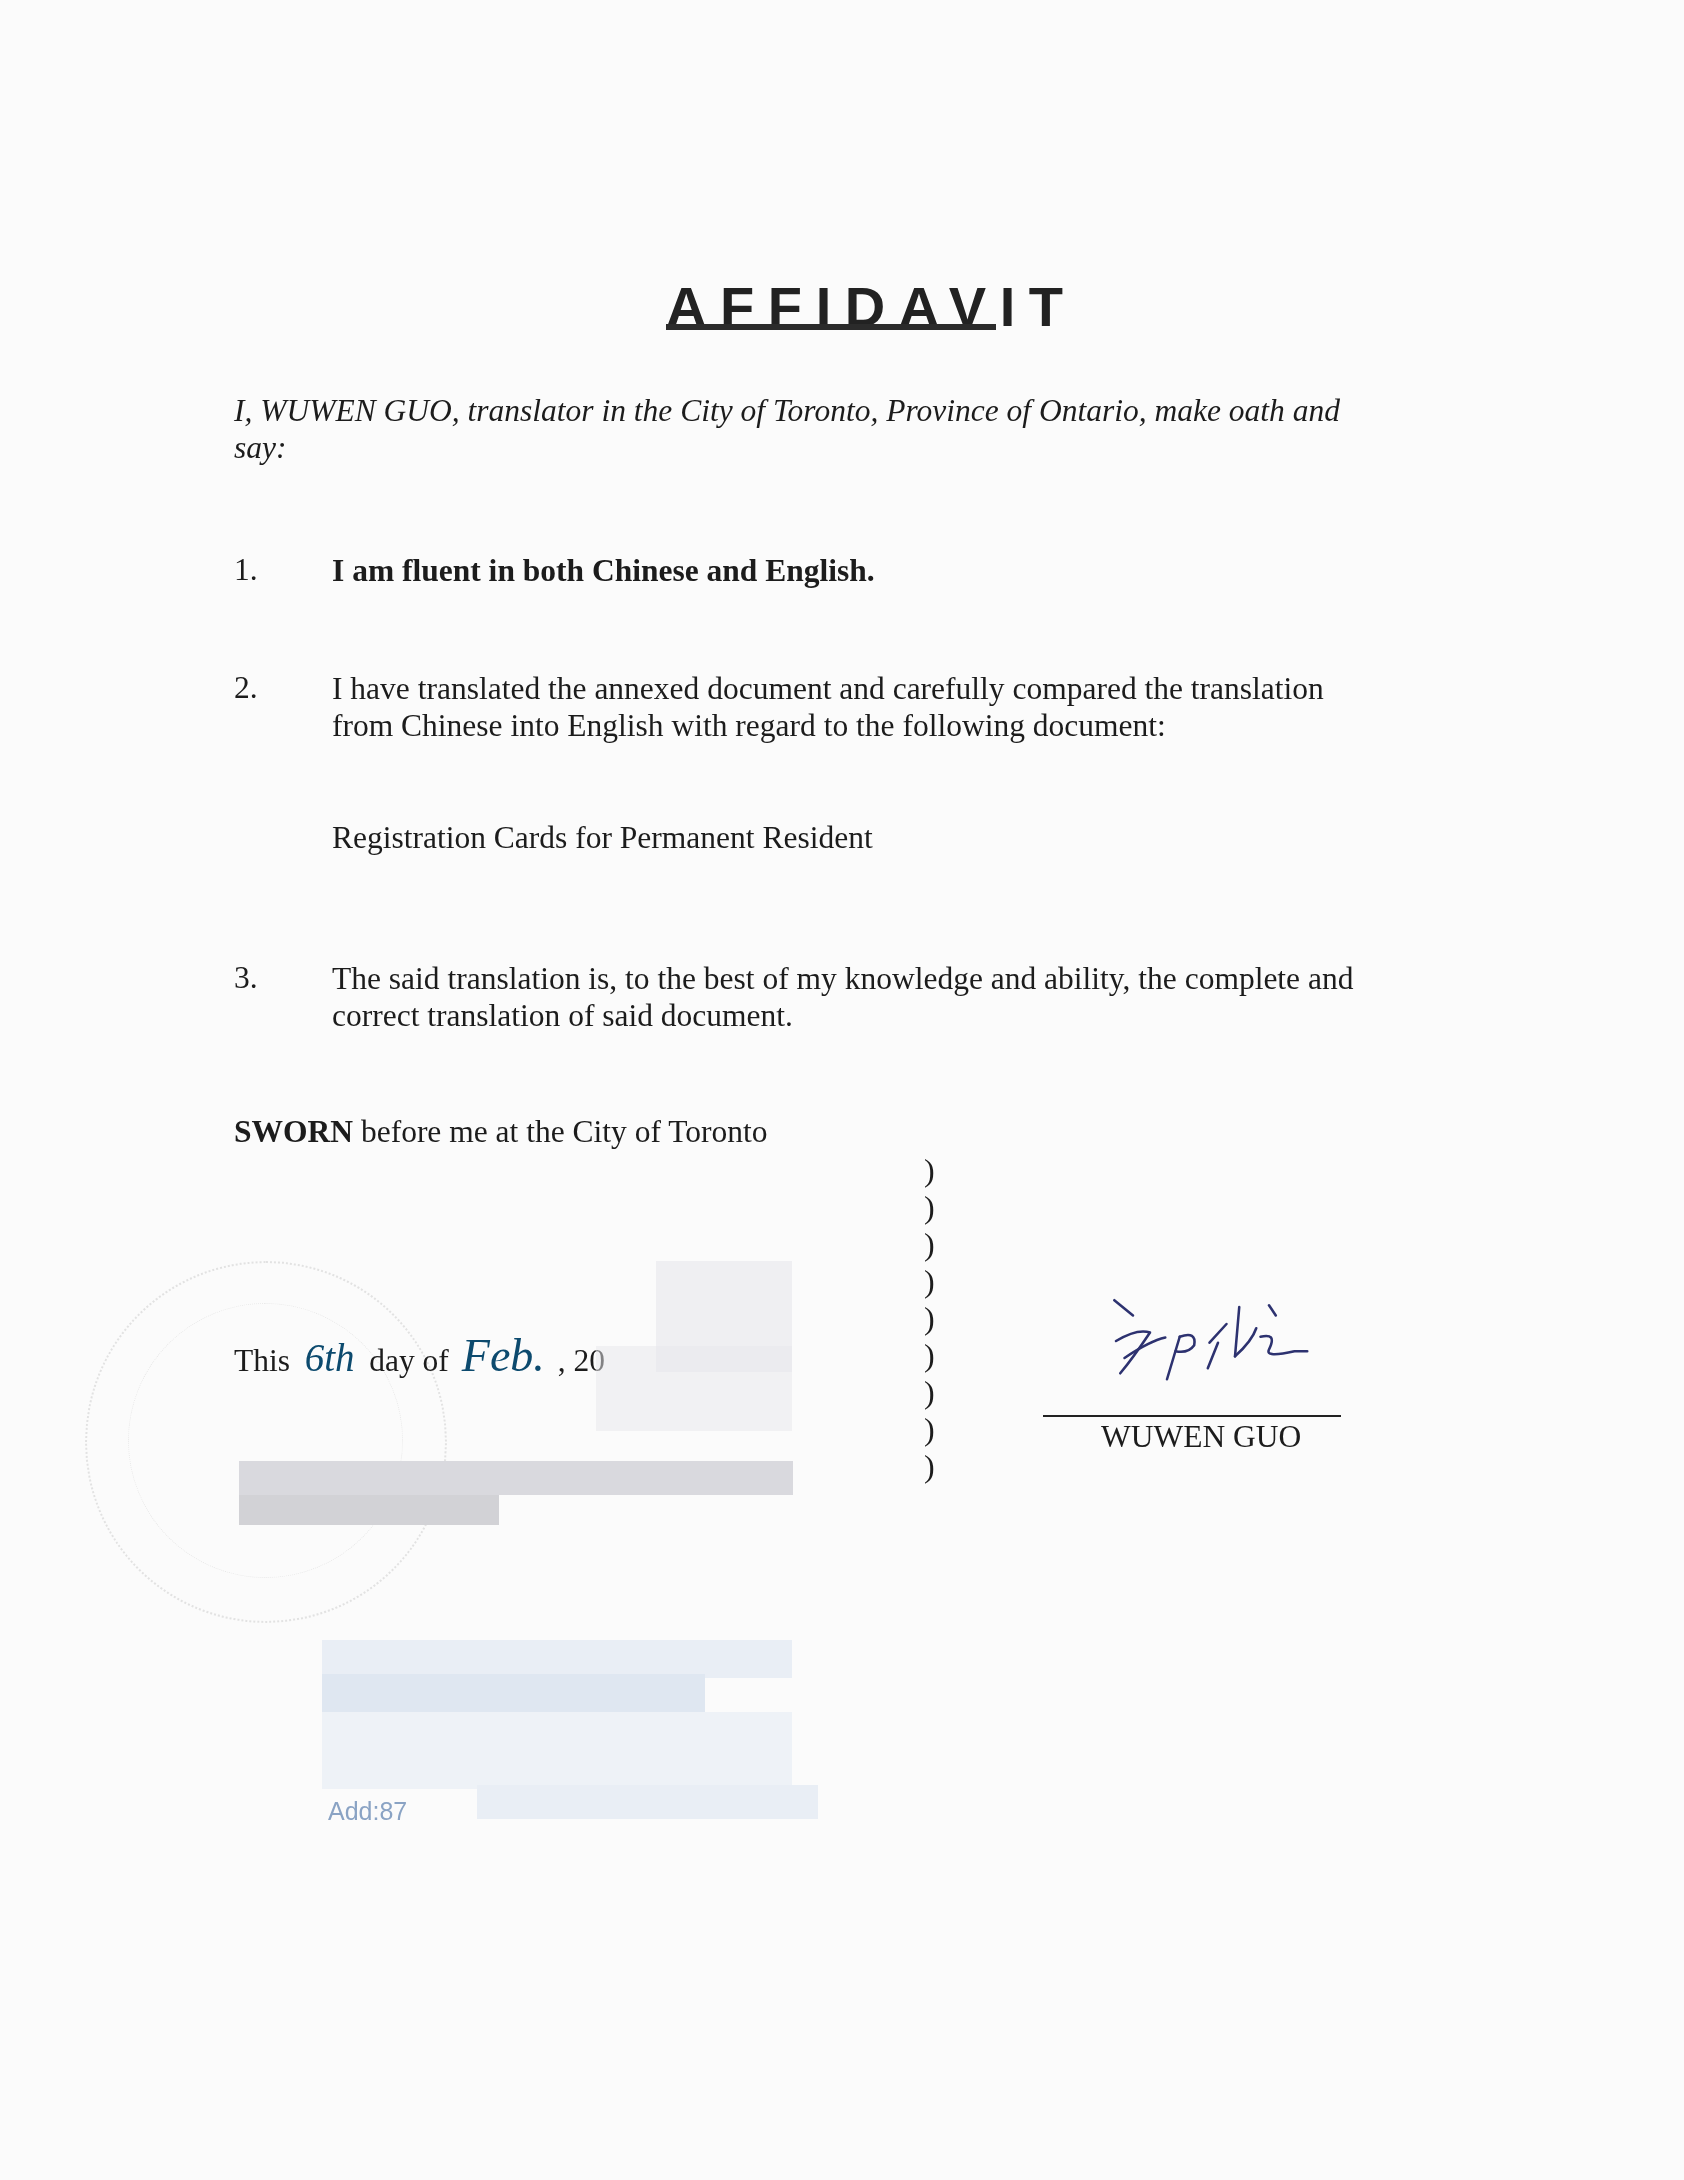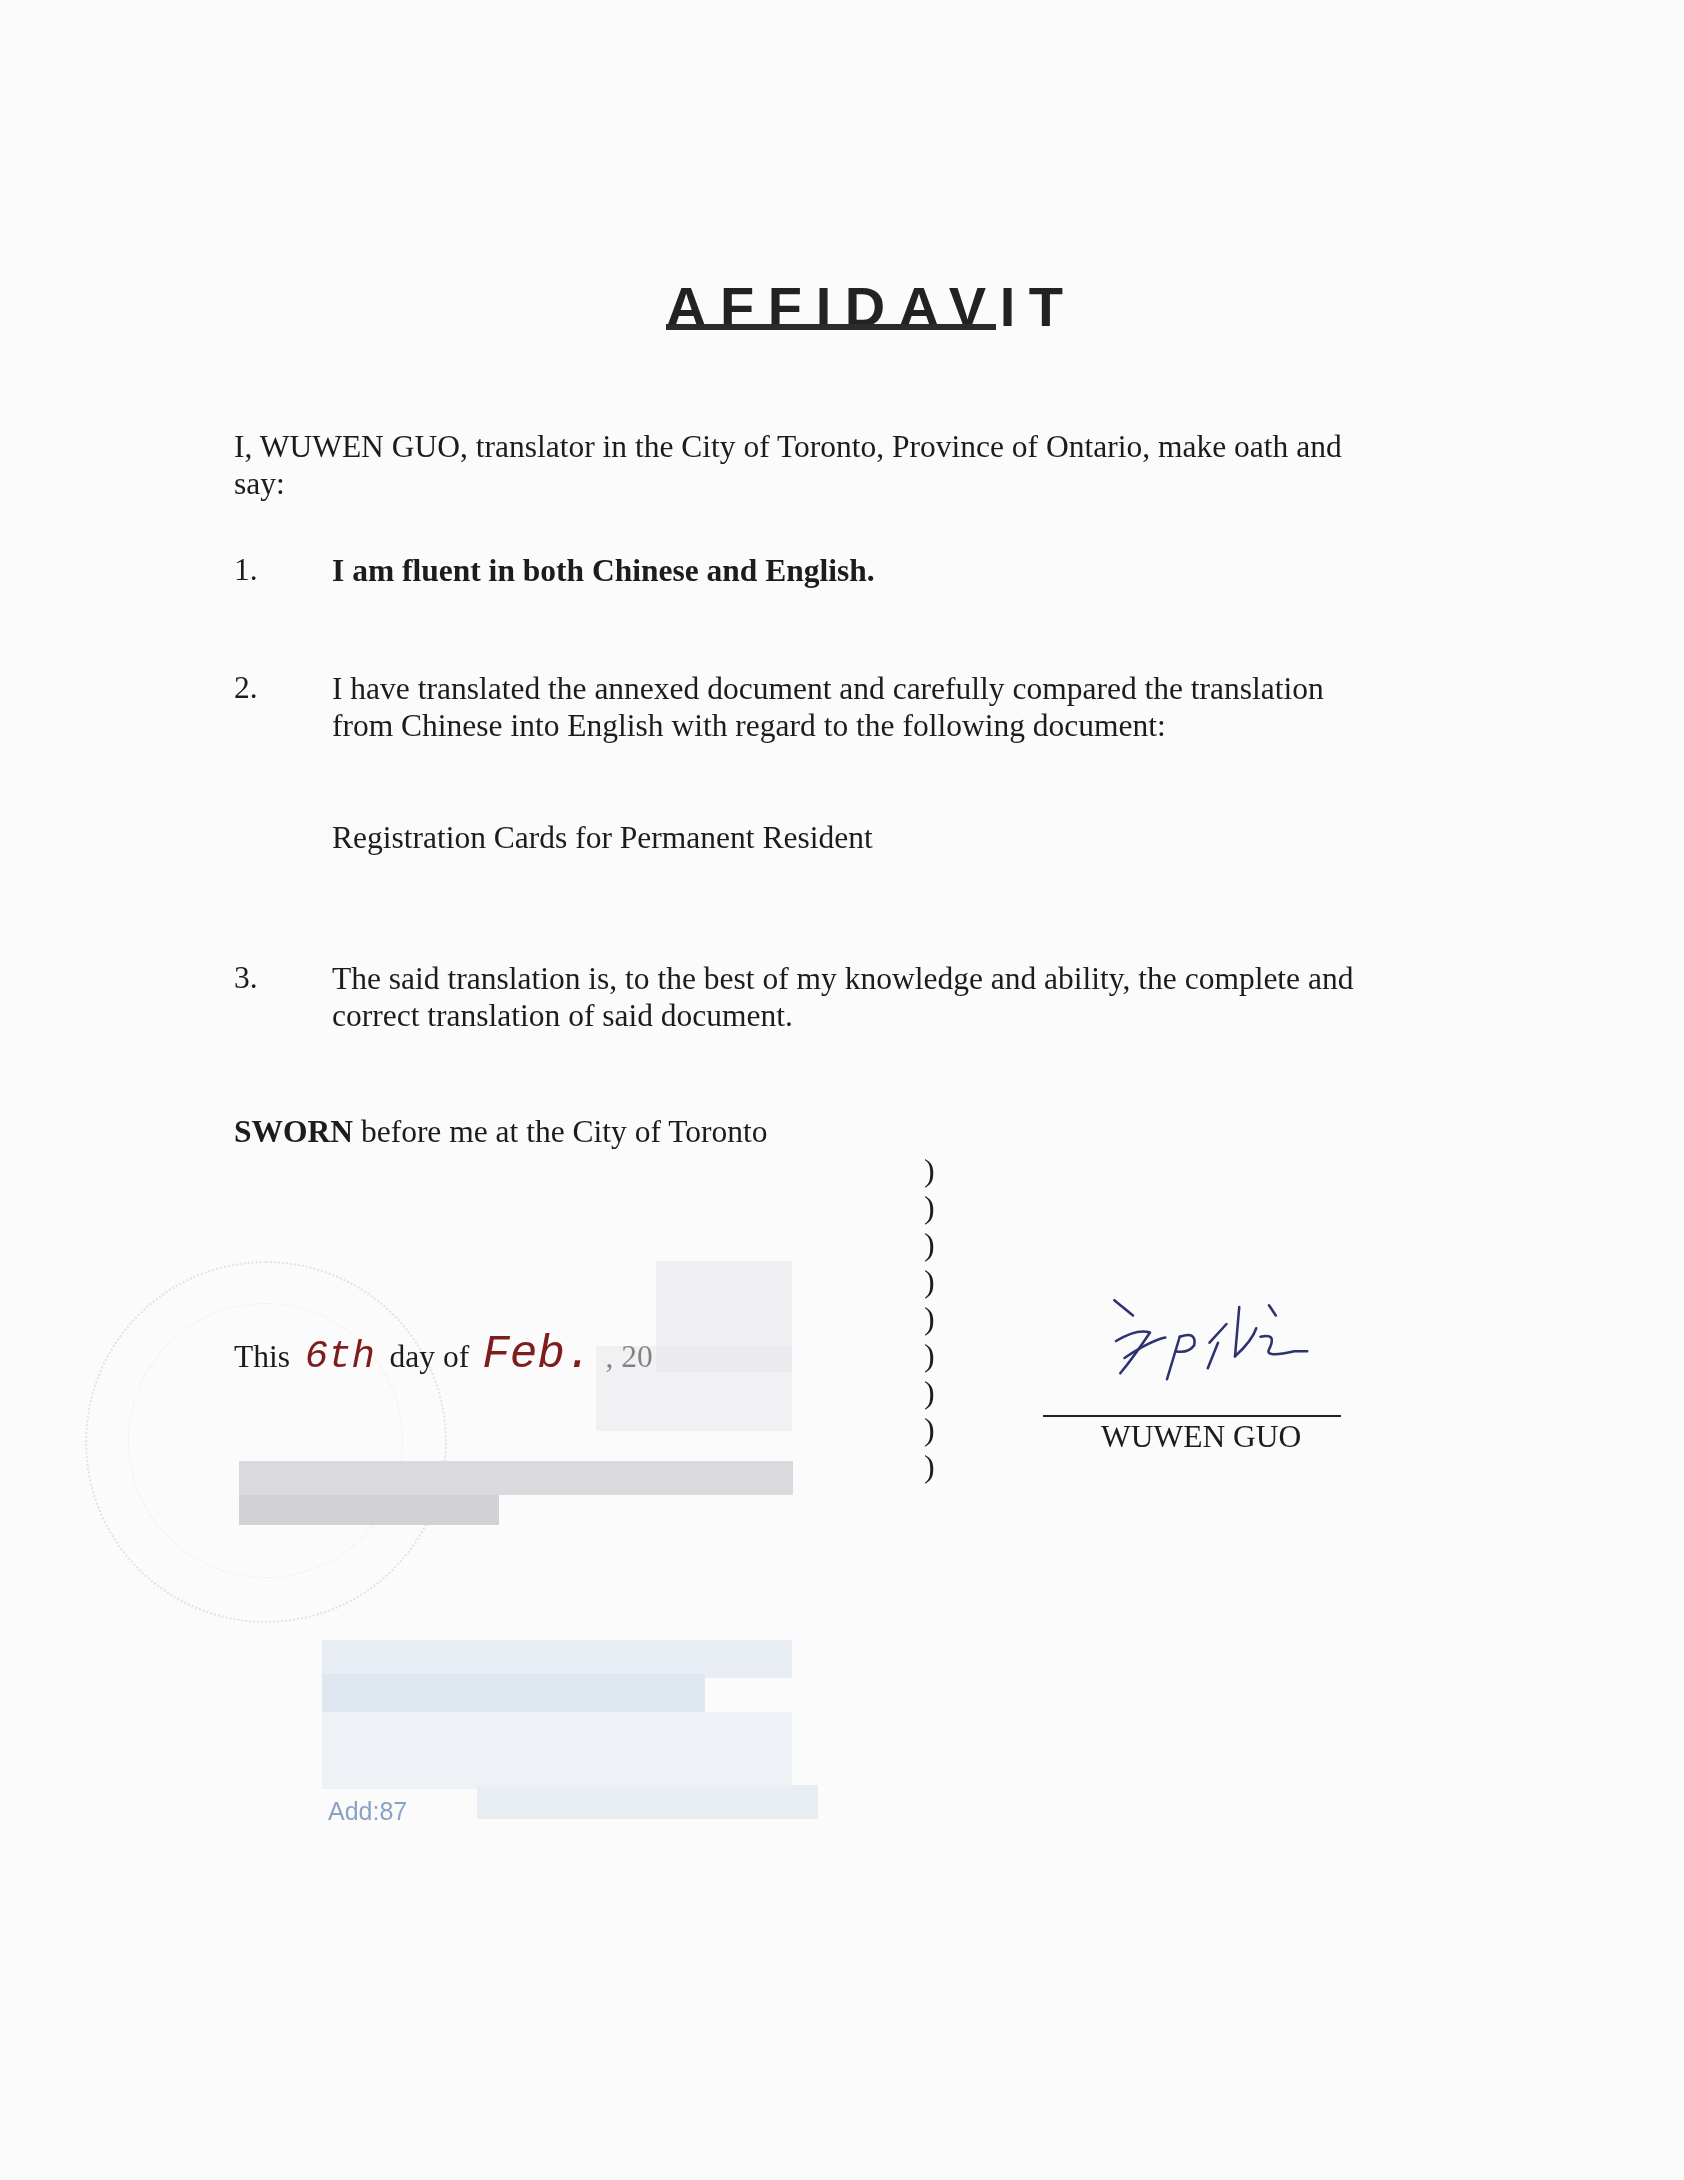--- a/index.html
+++ b/index.html
@@ -16,42 +16,42 @@
     font-weight:bold; font-size:56px; letter-spacing:13.6px;
     color:#222; line-height:1;
   }
   .title-underline {
     left:666px; top:324px; width:330px; height:6px; background:#2b2b2b;
   }
   .body-text { font-size:31.5px; line-height:37px; color:#1c1c1c; }
   .num { font-size:31.5px; color:#1c1c1c; }
   .paren { font-size:32px; line-height:37px; color:#1c1c1c; }
   .hand {
-    font-family:Liberation Mono, monospace; color:#7f1d1d;
+    font-family:Liberation Serif, serif; color:#0c4a6e;
     font-style:italic; font-weight:normal;
   }
   .blur { background:#e7e7ec; }
   .blur-blue { background:#e9eef5; }
   .seal {
     left:85px; top:1261px; width:358px; height:358px; border-radius:50%;
     border:2.6px dotted #d8d8d8; opacity:0.7;
   }
   .seal-inner {
     left:128px; top:1303px; width:273px; height:273px; border-radius:50%;
     border:1.7px dotted #e0e0e0; opacity:0.7;
   }
   .sig-line { left:1043px; top:1415px; width:298px; height:1.7px; background:#222; }
 </style>
 </head>
 <body>
 
 <div class="abs title">AFFIDAVIT</div>
 <div class="abs title-underline"></div>
 
-<div class="abs body-text" style="left:234px; top:428px; width:1210px;">
+<div class="abs body-text" style="left:234px; top:392px; width:1210px;font-style:italic;">
   <div>I, WUWEN GUO, translator in the City of Toronto, Province of Ontario, make oath and</div>
   <div>say:</div>
 </div>
 
 <div class="abs num" style="left:234px; top:552px;">1.</div>
 <div class="abs body-text" style="left:332px; top:552px; width:1107px;font-weight:bold;">I am fluent in both Chinese and English.</div>
 
 <div class="abs num" style="left:234px; top:670px;">2.</div>
 <div class="abs body-text" style="left:332px; top:670px; width:1124px;">
   <div>I have translated the annexed document and carefully compared the translation</div>

